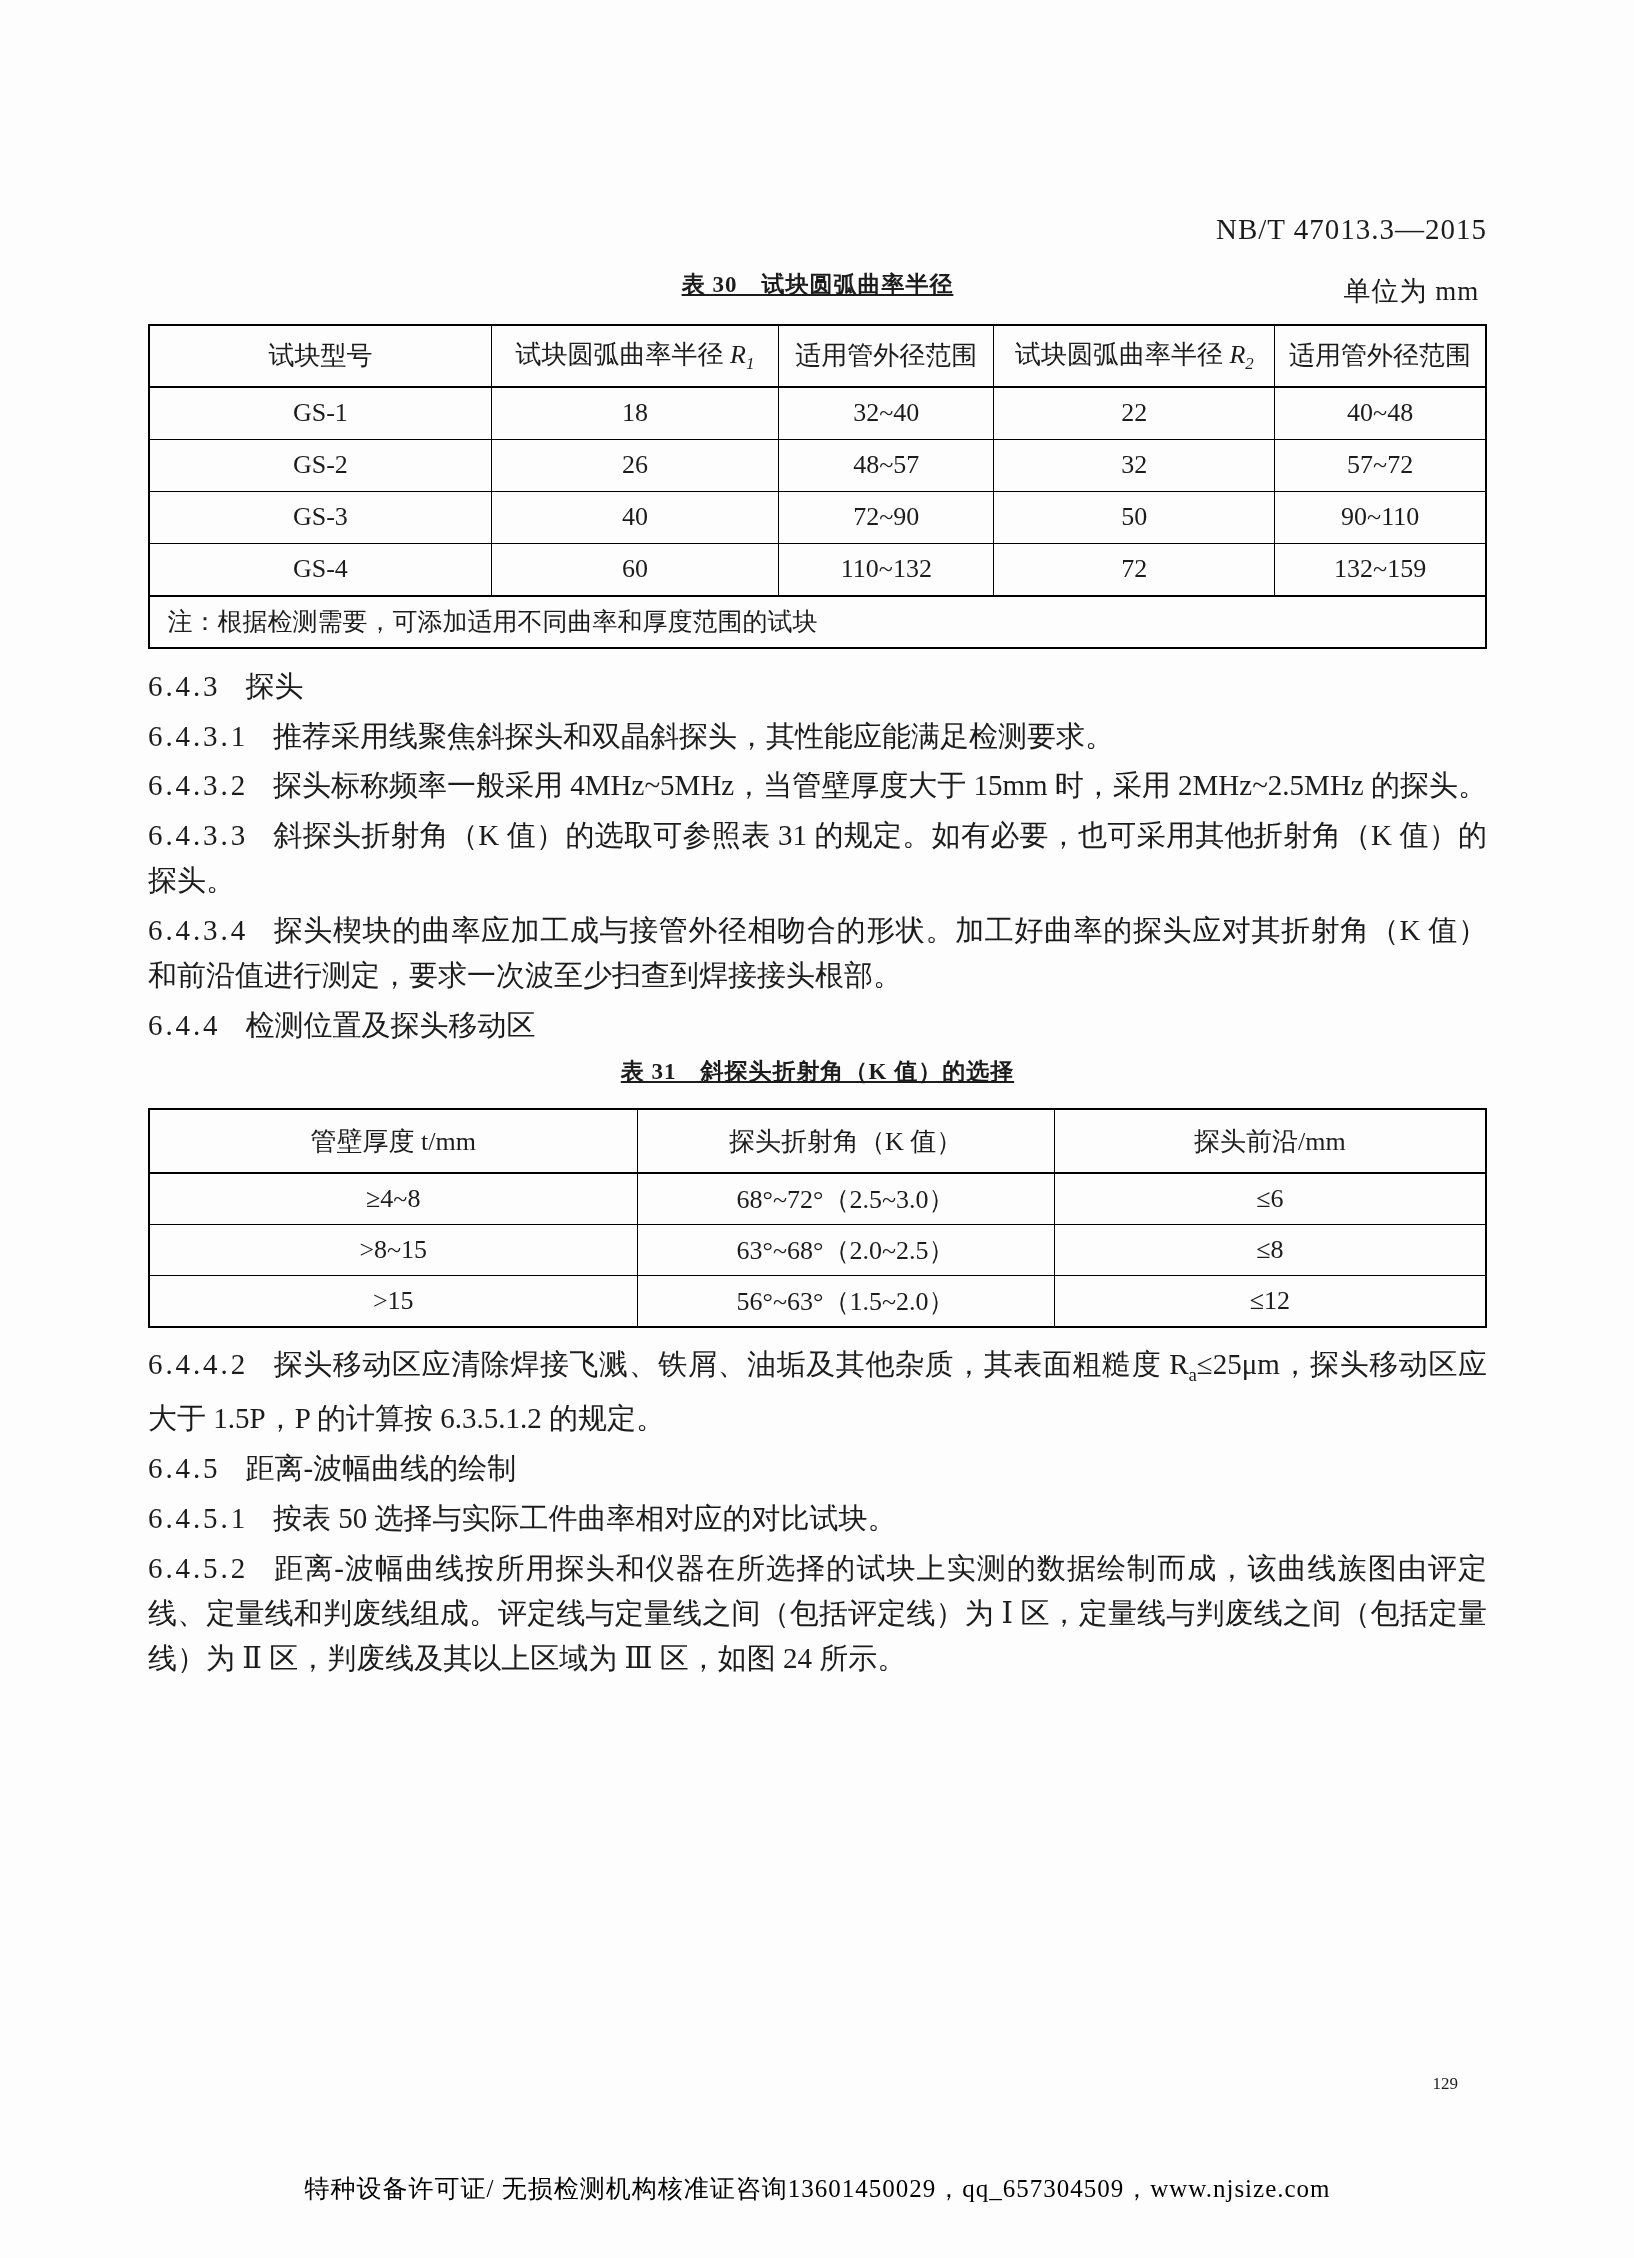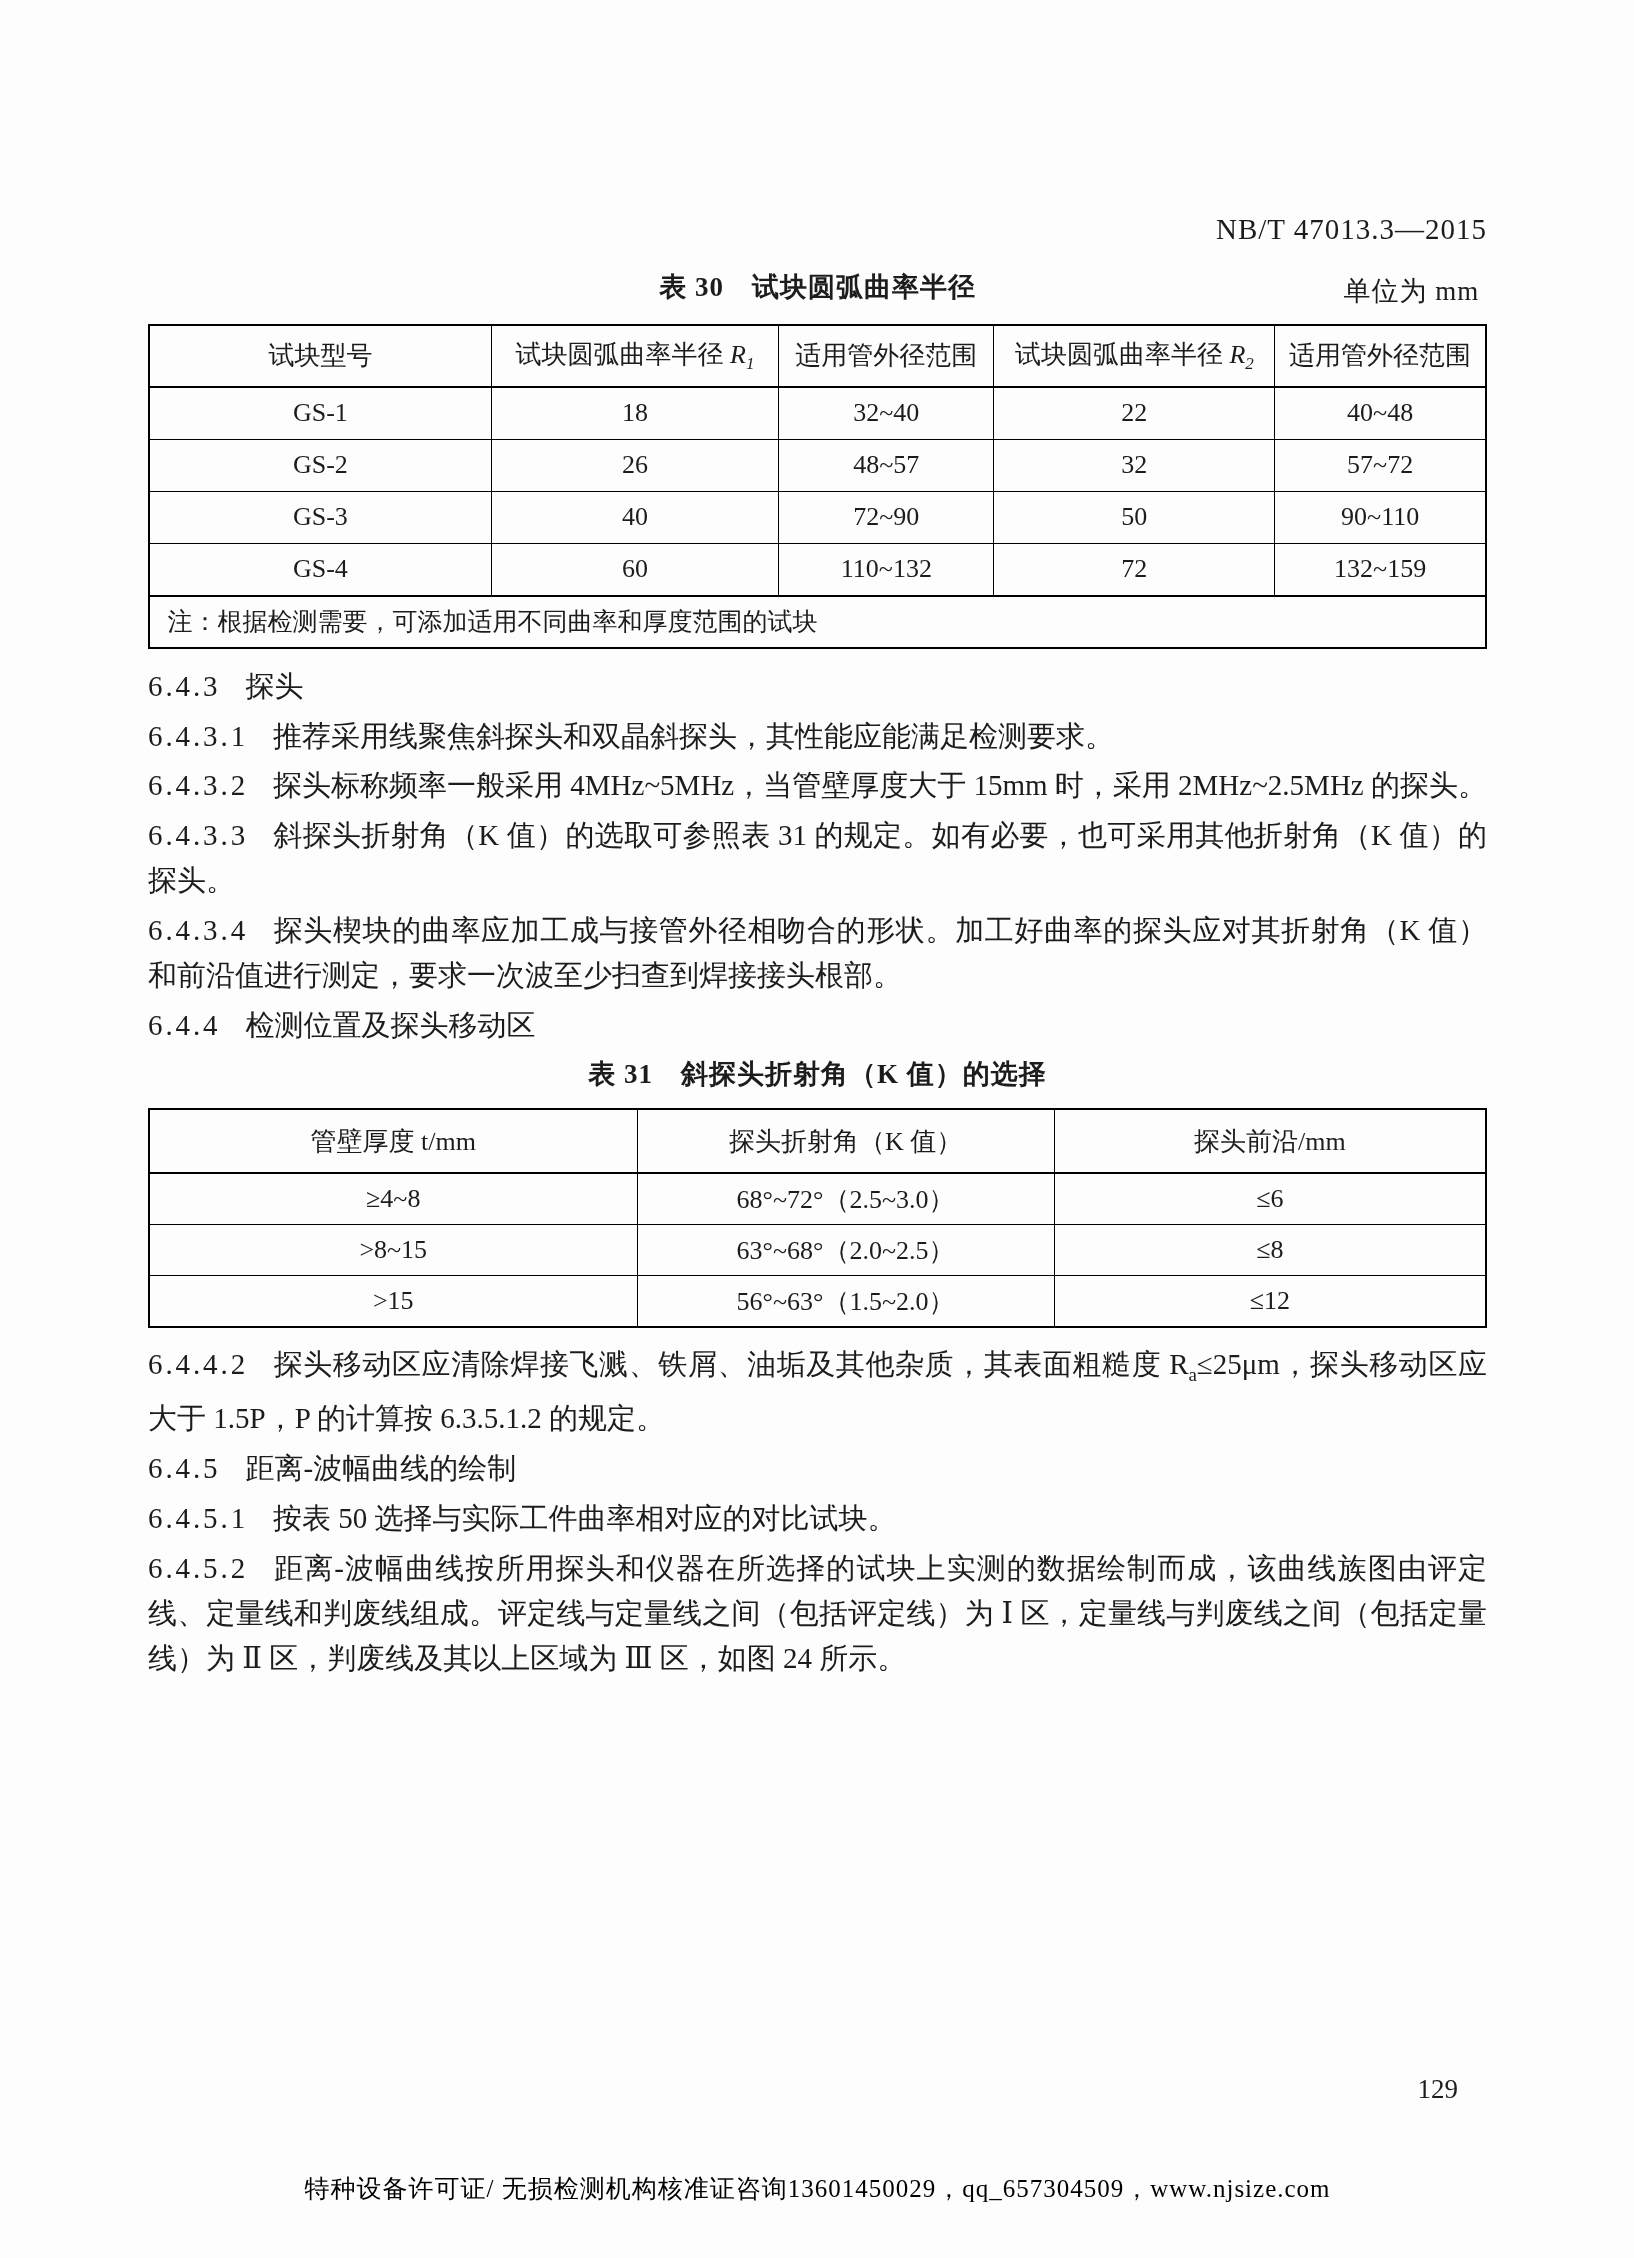--- a/index.html
+++ b/index.html
@@ -18,21 +18,21 @@
     text-align:right;
     font-size:29px;
     letter-spacing:1px;
   }
   .caption-row{
     position:relative;
     margin-top:23px;
     height:41px;
     text-align:center;
   }
-  .tbl-caption{font-size:27px;font-weight:bold;letter-spacing:1px;}
+  .tbl-caption{font-size:23px;font-weight:bold;letter-spacing:1px;text-decoration:underline;}
   .unit-label{
     position:absolute;right:7.7px;top:3.9px;
     font-size:27px;font-weight:normal;letter-spacing:1px;
   }
   table{
     width:100%;
     border-collapse:collapse;
     table-layout:fixed;
   }
   .t30{margin-top:13.5px;border:2.9px solid #000;}
@@ -66,21 +66,21 @@
     text-align:justify;
   }
   .para .num{letter-spacing:2.9px;margin-right:25px;white-space:nowrap;}
   .t31-caption-row{margin-top:7.7px;text-align:center;height:41px;}
   .sections-b{margin-top:13.5px;}
   sub{font-size:0.65em;}
   .sym{font-style:italic;font-family:"Liberation Serif","DejaVu Serif",serif;}
   .page-number{
     position:absolute;
     top:2074px;right:177px;
-    font-size:27px;
+    font-size:17px;
   }
   .footer-line{
     position:absolute;
     top:2172px;left:0;width:100%;
     text-align:center;
     font-size:25px;
     color:#000000;
     letter-spacing:1px;
   }
 </style>

